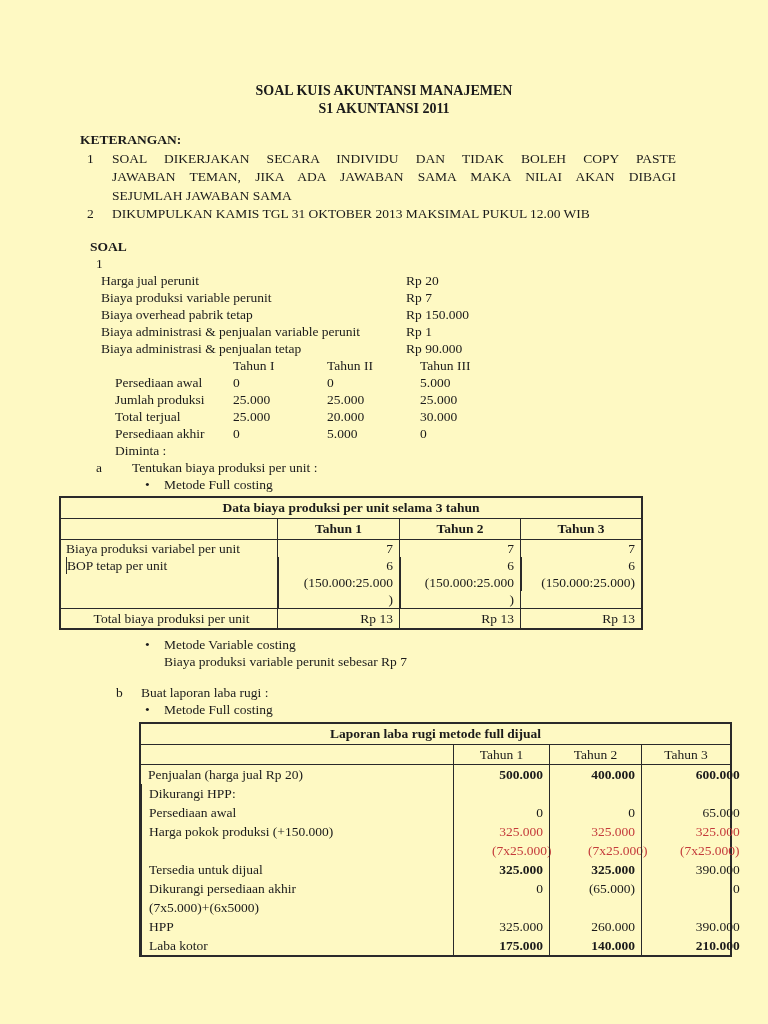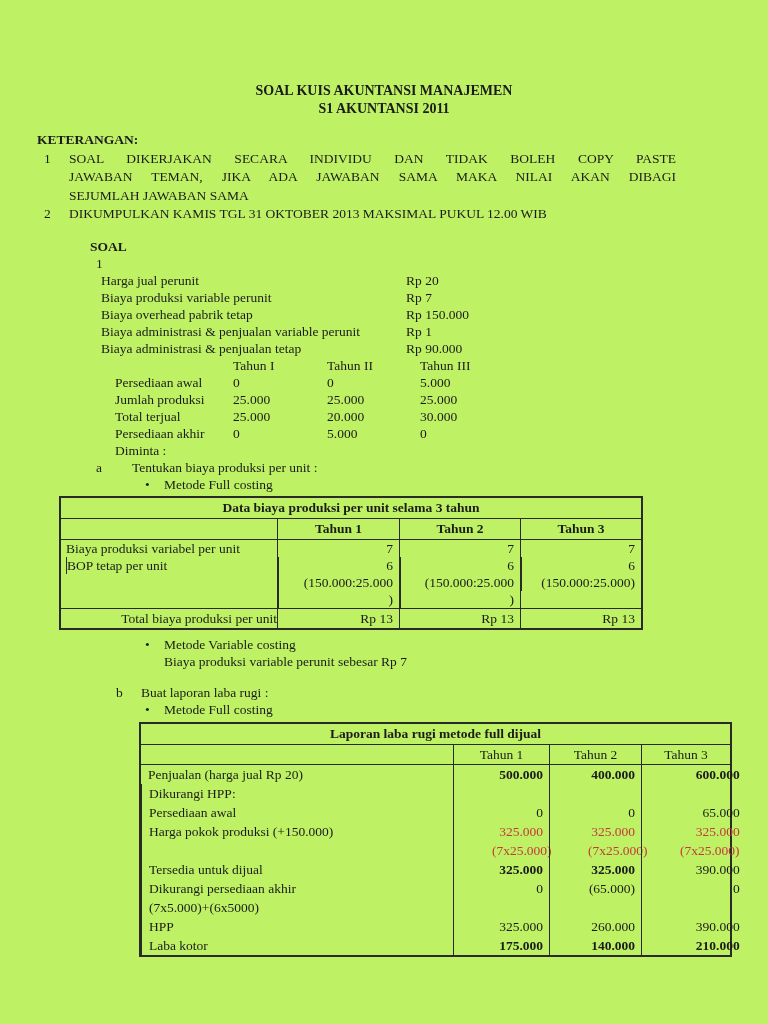--- a/index.html
+++ b/index.html
@@ -1,20 +1,20 @@
 <!DOCTYPE html>
 <html><head>
 <meta charset="utf-8">
 <style>
   html,body{margin:0;padding:0;}
   body{width:768px;height:1024px;background:#ffffff;overflow:hidden;
        font-family:"Liberation Serif",serif;color:#1b1b1b;font-size:13.5px;}
-  .page{position:relative;width:768px;height:1024px;background:#bef264;}
+  .page{position:relative;width:768px;height:1024px;background:#fef9c3;}
   .title-block{padding-top:82px;text-align:center;font-weight:bold;font-size:14px;line-height:18px;}
-  .kt{margin:13px 92px 0 37px;line-height:18.5px;}
+  .kt{margin:13px 92px 0 80px;line-height:18.5px;}
   .kt-heading{font-weight:bold;}
   .kt-item{display:flex;}
   .kt-num{width:32px;padding-left:7px;box-sizing:border-box;flex:none;}
   .kt-lines{flex:1;}
   .jline{text-align:justify;text-align-last:justify;}
   .content{margin:0 92px 0 90px;line-height:17px;}
   .soal-heading{font-weight:bold;margin-top:14px;}
   .soal-item{display:flex;}
   .soal-num{margin-left:6px;width:30px;flex:none;}
   .datarow{display:flex;}
@@ -33,21 +33,21 @@
   .t1{margin:3px 0 0 59px;width:584px;border:2px solid #2a2a2a;box-sizing:border-box;line-height:17px;font-family:Liberation Serif, serif;}
   .t1-title{border-bottom:1.5px solid #2a2a2a;text-align:center;font-weight:bold;height:20px;line-height:20px;}
   .t1-grid{display:grid;grid-template-columns:216px 122px 121px 1fr;}
   .t1-head{border-bottom:1.5px solid #2a2a2a;}
   .t1-head div{height:20px;line-height:20px;text-align:center;font-weight:bold;}
   .t1-grid div + div{border-left:1.5px solid #2a2a2a;}
   .t1-body{border-bottom:1.5px solid #2a2a2a;}
   .t1-lbl{padding-left:5px;}
   .t1-val{text-align:right;padding-right:6px;}
   .t1-total div{height:19px;line-height:19px;}
-  .t1-total .t1-lbl{text-align:right;}
+  .t1-total .t1-lbl{text-align:center;}
   .t1-total .t1-val{text-align:right;}
   
   .t2{margin:4px 0 0 139px;width:593px;border:2px solid #2a2a2a;box-sizing:border-box;}
   .t2-title{border-bottom:1.5px solid #2a2a2a;text-align:center;font-weight:bold;height:20px;line-height:20px;}
   .t2-grid{display:grid;grid-template-columns:312px 96px 92px 1fr;}
   .t2-grid div + div{border-left:1.5px solid #2a2a2a;}
   .t2-head{border-bottom:1.5px solid #2a2a2a;}
   .t2-head div{height:19px;line-height:19px;text-align:center;}
   .t2-body div{height:19px;line-height:19px;padding-left:38px;}
   .t2-body .rl{padding-left:7px;}

